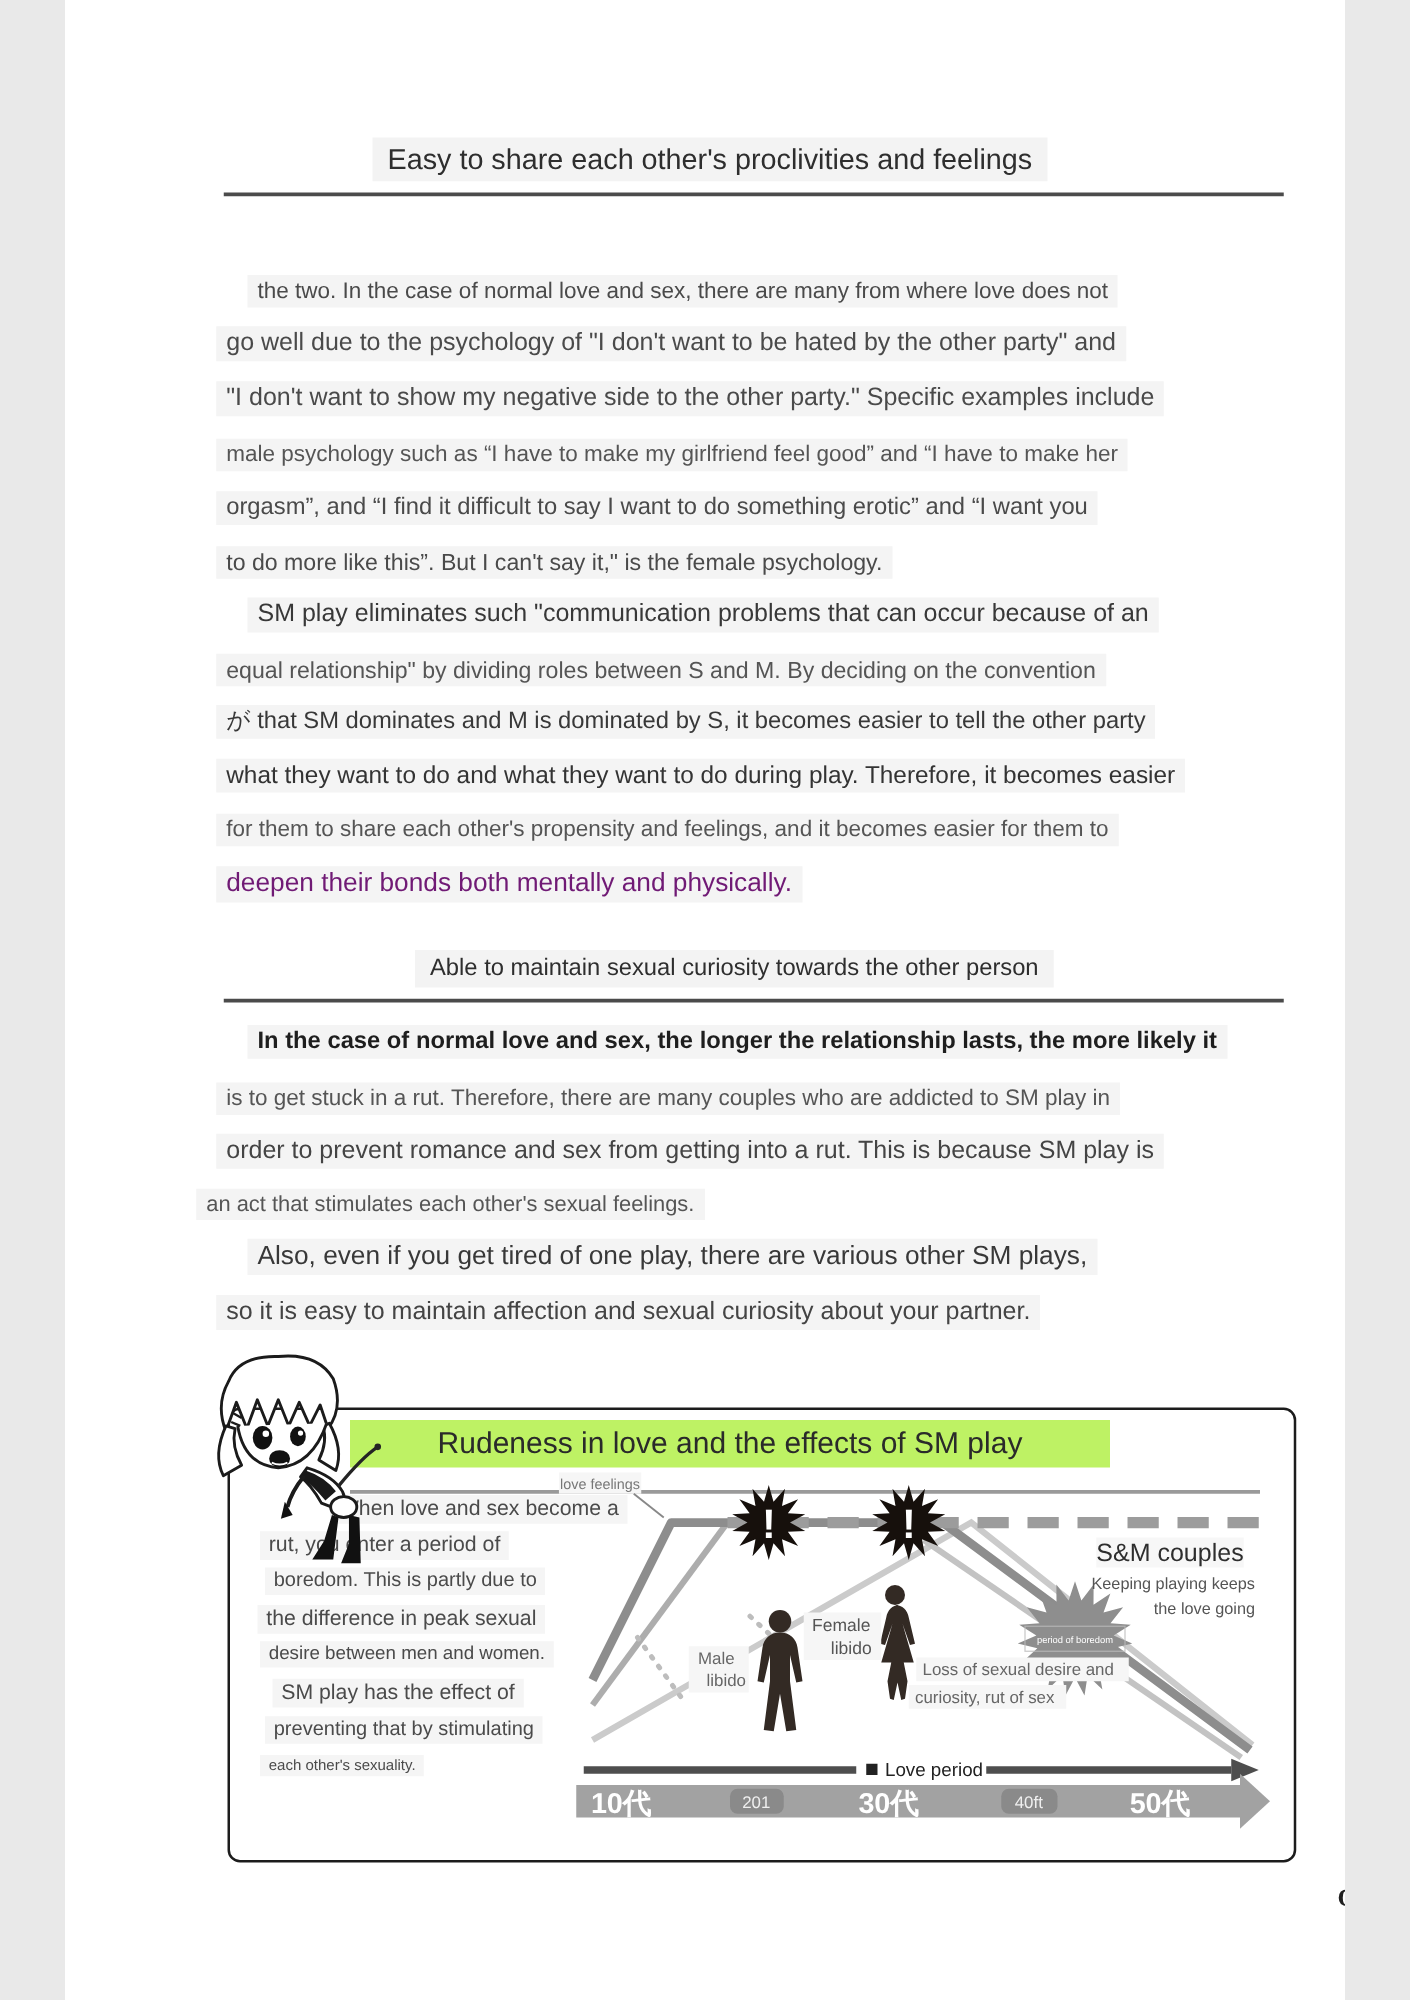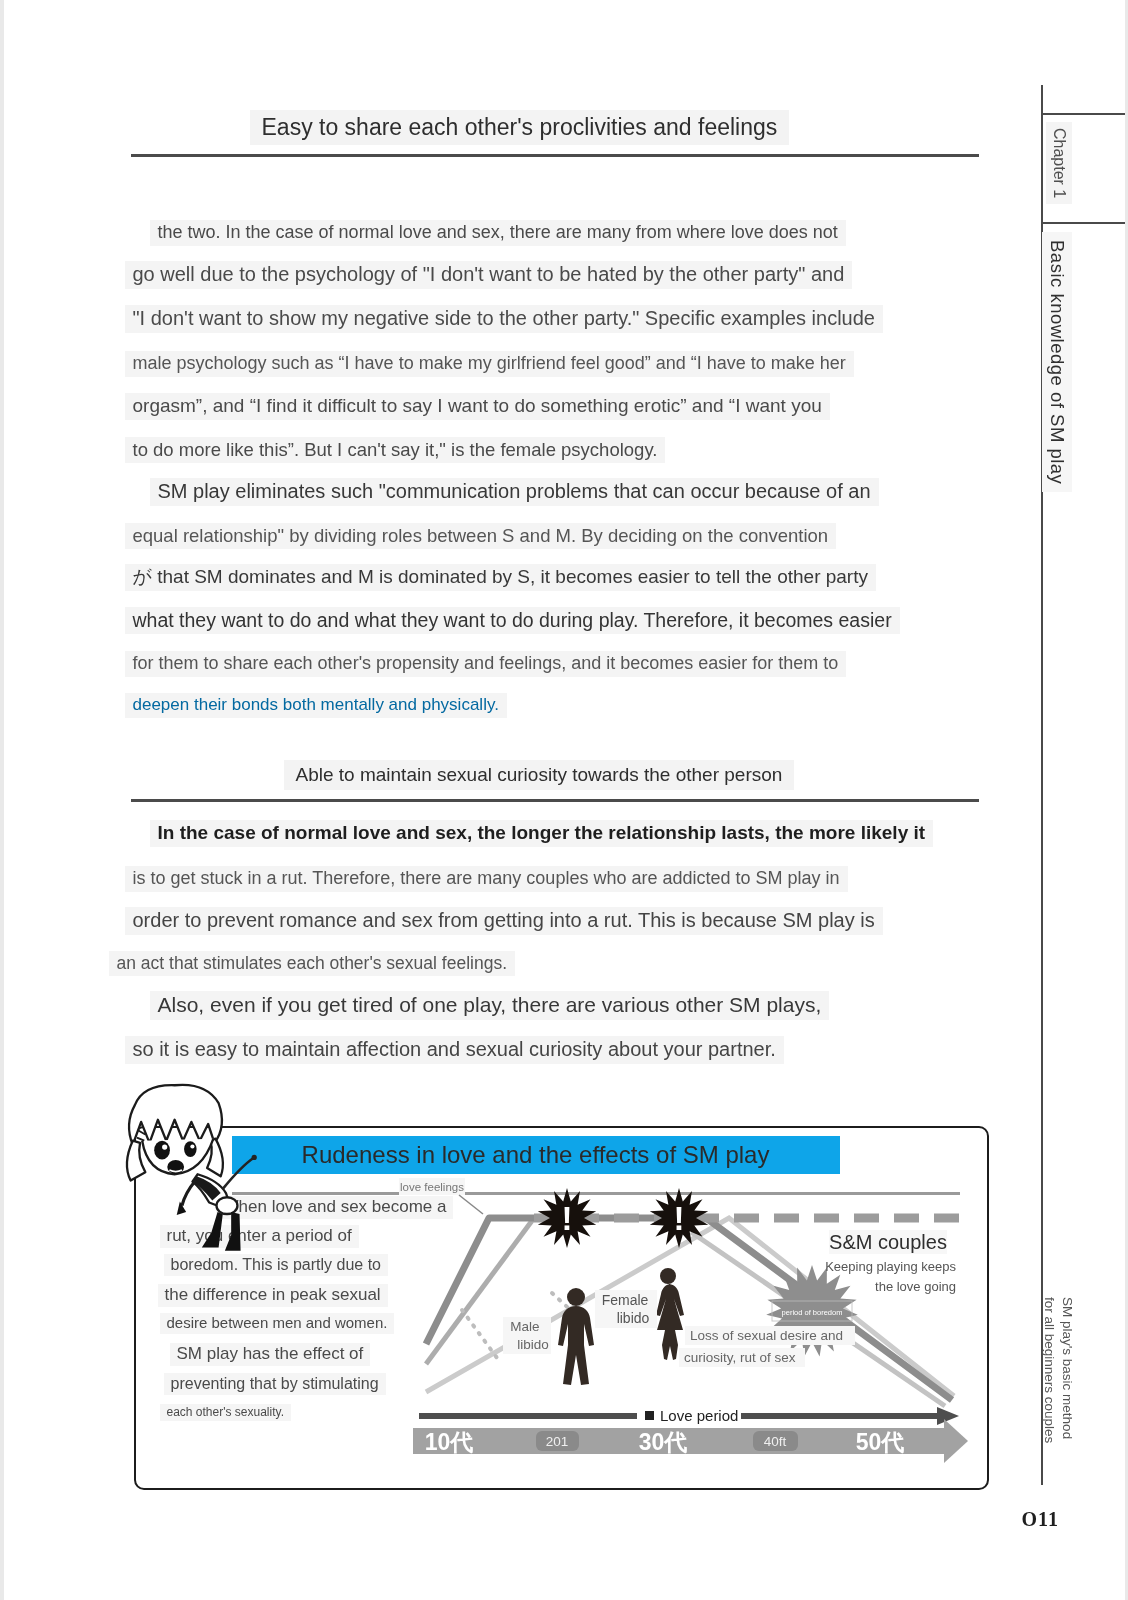--- a/index.html
+++ b/index.html
@@ -1,24 +1,24 @@
 <!DOCTYPE html>
 <html><head>
 <meta charset="utf-8">
 <style>
   html,body{margin:0;padding:0;background:#e9e9e9;}
-  .page{position:relative;width:1121px;height:1600px;background:#ffffff;margin:0 auto;
-        font-family:"Liberation Sans",sans-serif;overflow:hidden;color:#3d3d3d;}
+  .page{position:relative;width:988px;height:1600px;background:#ffffff;margin:0 auto;
+        font-family:"Liberation Sans",sans-serif;overflow:hidden;color:#3d3d3d;padding-left:36px;}
   .bl{position:absolute;white-space:nowrap;background:#f4f4f4;padding:2px 8px 3px 8px;line-height:1.15;}
   .heading{position:absolute;white-space:nowrap;background:#f3f3f3;padding:4px 12px;color:#2e2e2e;}
   .rule{position:absolute;background:#4b4b4b;height:2.5px;}
   .figbox{position:absolute;left:130px;top:1126px;width:855px;height:364px;
           border:2.5px solid #1c1c1c;border-radius:10px;box-sizing:border-box;background:#fff;}
   .figtitle{position:absolute;left:228px;top:1136px;width:608px;text-align:center;
-            font-size:24px;color:#2a2a2a;background:#0ea5e9;padding:5px 0;font-weight:500;}
+            font-size:24px;color:#2a2a2a;background:#bef264;padding:5px 0;font-weight:500;}
   .figrule{position:absolute;left:228px;top:1192px;width:728px;height:3px;background:#9a9a9a;}
   .cap{position:absolute;white-space:nowrap;background:#f5f5f5;padding:2px 7px;line-height:1.1;color:#4a4a4a;}
   .chart{position:absolute;left:395px;top:1170px;width:570px;height:300px;}
   .mascot{position:absolute;left:100px;top:1080px;width:158px;height:178px;}
   
   .vline{position:absolute;left:1037px;top:85px;width:2px;height:1400px;background:#4a4a4a;}
   .tick{position:absolute;left:1037px;width:91px;height:2px;background:#4a4a4a;}
   .vtxt{position:absolute;writing-mode:vertical-rl;white-space:nowrap;}
   .chap{left:1042px;top:122px;font-size:16px;color:#4f4f4f;background:#f4f4f4;padding:6px 4px;}
   .chaptitle{left:1038px;top:232px;font-size:18.5px;color:#303030;background:#f6f6f6;padding:8px 4px;letter-spacing:0.5px;}
@@ -39,21 +39,21 @@
   <div class="bl" style="left:121px;top:261px;font-size:20px;color:#4a4a4a;">go well due to the psychology of "I don't want to be hated by the other party" and</div>
   <div class="bl" style="left:121px;top:305px;font-size:20px;color:#4a4a4a;">"I don't want to show my negative side to the other party." Specific examples include</div>
   <div class="bl" style="left:121px;top:351px;font-size:18px;color:#555;">male psychology such as “I have to make my girlfriend feel good” and “I have to make her</div>
   <div class="bl" style="left:121px;top:393px;font-size:19px;color:#4a4a4a;">orgasm”, and “I find it difficult to say I want to do something erotic” and “I want you</div>
   <div class="bl" style="left:121px;top:437px;font-size:18.5px;color:#4a4a4a;">to do more like this”. But I can't say it," is the female psychology.</div>
   <div class="bl" style="left:146px;top:478px;font-size:20px;color:#383838;">SM play eliminates such "communication problems that can occur because of an</div>
   <div class="bl" style="left:121px;top:523px;font-size:18.5px;color:#555;">equal relationship" by dividing roles between S and M. By deciding on the convention</div>
   <div class="bl" style="left:121px;top:564px;font-size:19px;color:#383838;">が that SM dominates and M is dominated by S, it becomes easier to tell the other party</div>
   <div class="bl" style="left:121px;top:607px;font-size:19.5px;color:#333;font-weight:500;">what they want to do and what they want to do during play. Therefore, it becomes easier</div>
   <div class="bl" style="left:121px;top:651px;font-size:18px;color:#555;">for them to share each other's propensity and feelings, and it becomes easier for them to</div>
-  <div class="bl" style="left:121px;top:693px;font-size:17px;color:#0369a1;">deepen their bonds both mentally and physically.</div>
+  <div class="bl" style="left:121px;top:693px;font-size:21px;color:#701a75;">deepen their bonds both mentally and physically.</div>
 
   <div class="heading" style="left:280px;top:760px;font-size:19px;">Able to maintain sexual curiosity towards the other person</div>
   <div class="rule" style="left:127px;top:799px;width:848px;"></div>
 
   <div class="bl" style="left:146px;top:820px;font-size:19px;color:#1e1e1e;font-weight:700;">In the case of normal love and sex, the longer the relationship lasts, the more likely it</div>
   <div class="bl" style="left:121px;top:866px;font-size:18px;color:#555;">is to get stuck in a rut. Therefore, there are many couples who are addicted to SM play in</div>
   <div class="bl" style="left:121px;top:907px;font-size:20px;color:#444;text-align:right;">order to prevent romance and sex from getting into a rut. This is because SM play is</div>
   <div class="bl" style="left:105px;top:951px;font-size:17.5px;color:#555;">an act that stimulates each other's sexual feelings.</div>
   <div class="bl" style="left:146px;top:991px;font-size:21px;color:#383838;">Also, even if you get tired of one play, there are various other SM plays,</div>
   <div class="bl" style="left:121px;top:1036px;font-size:20px;color:#444;">so it is easy to maintain affection and sexual curiosity about your partner.</div>

